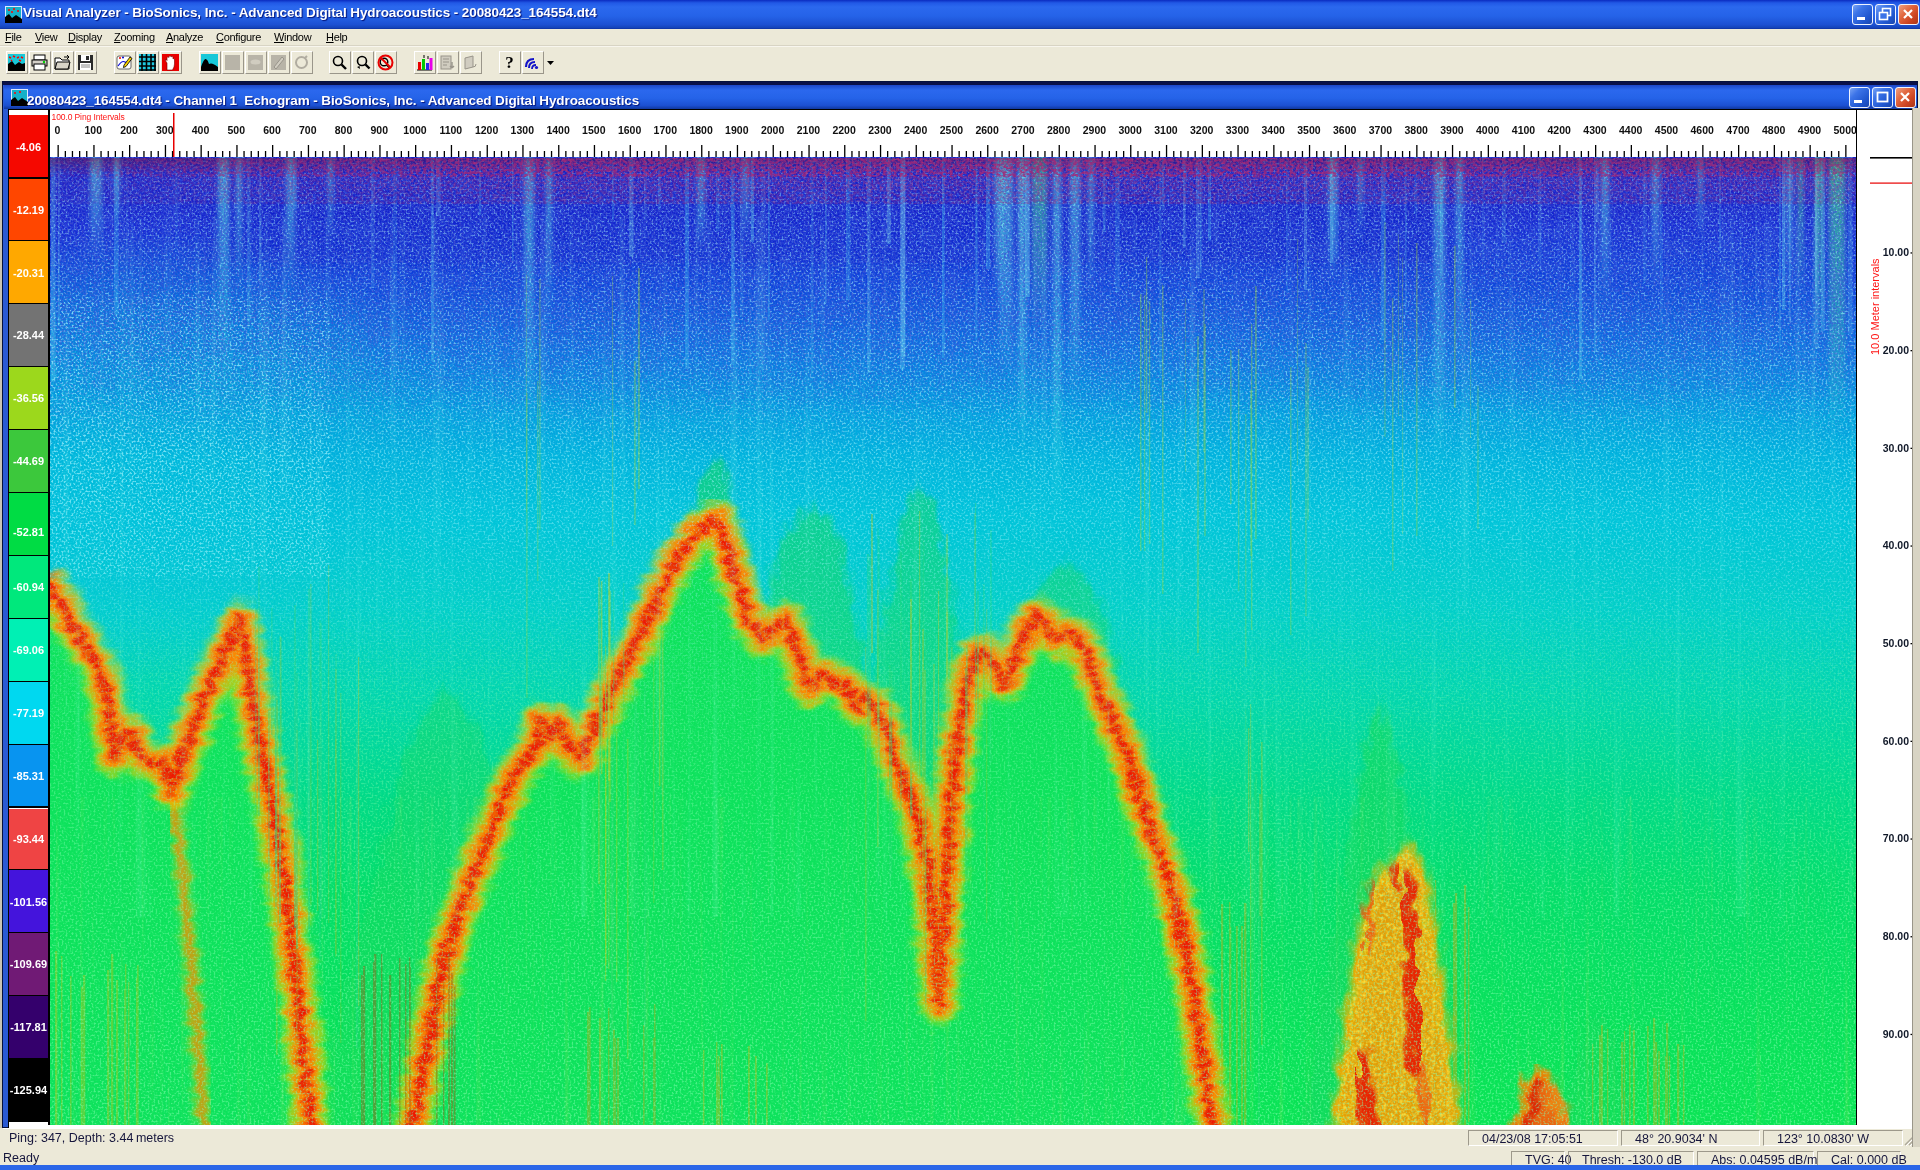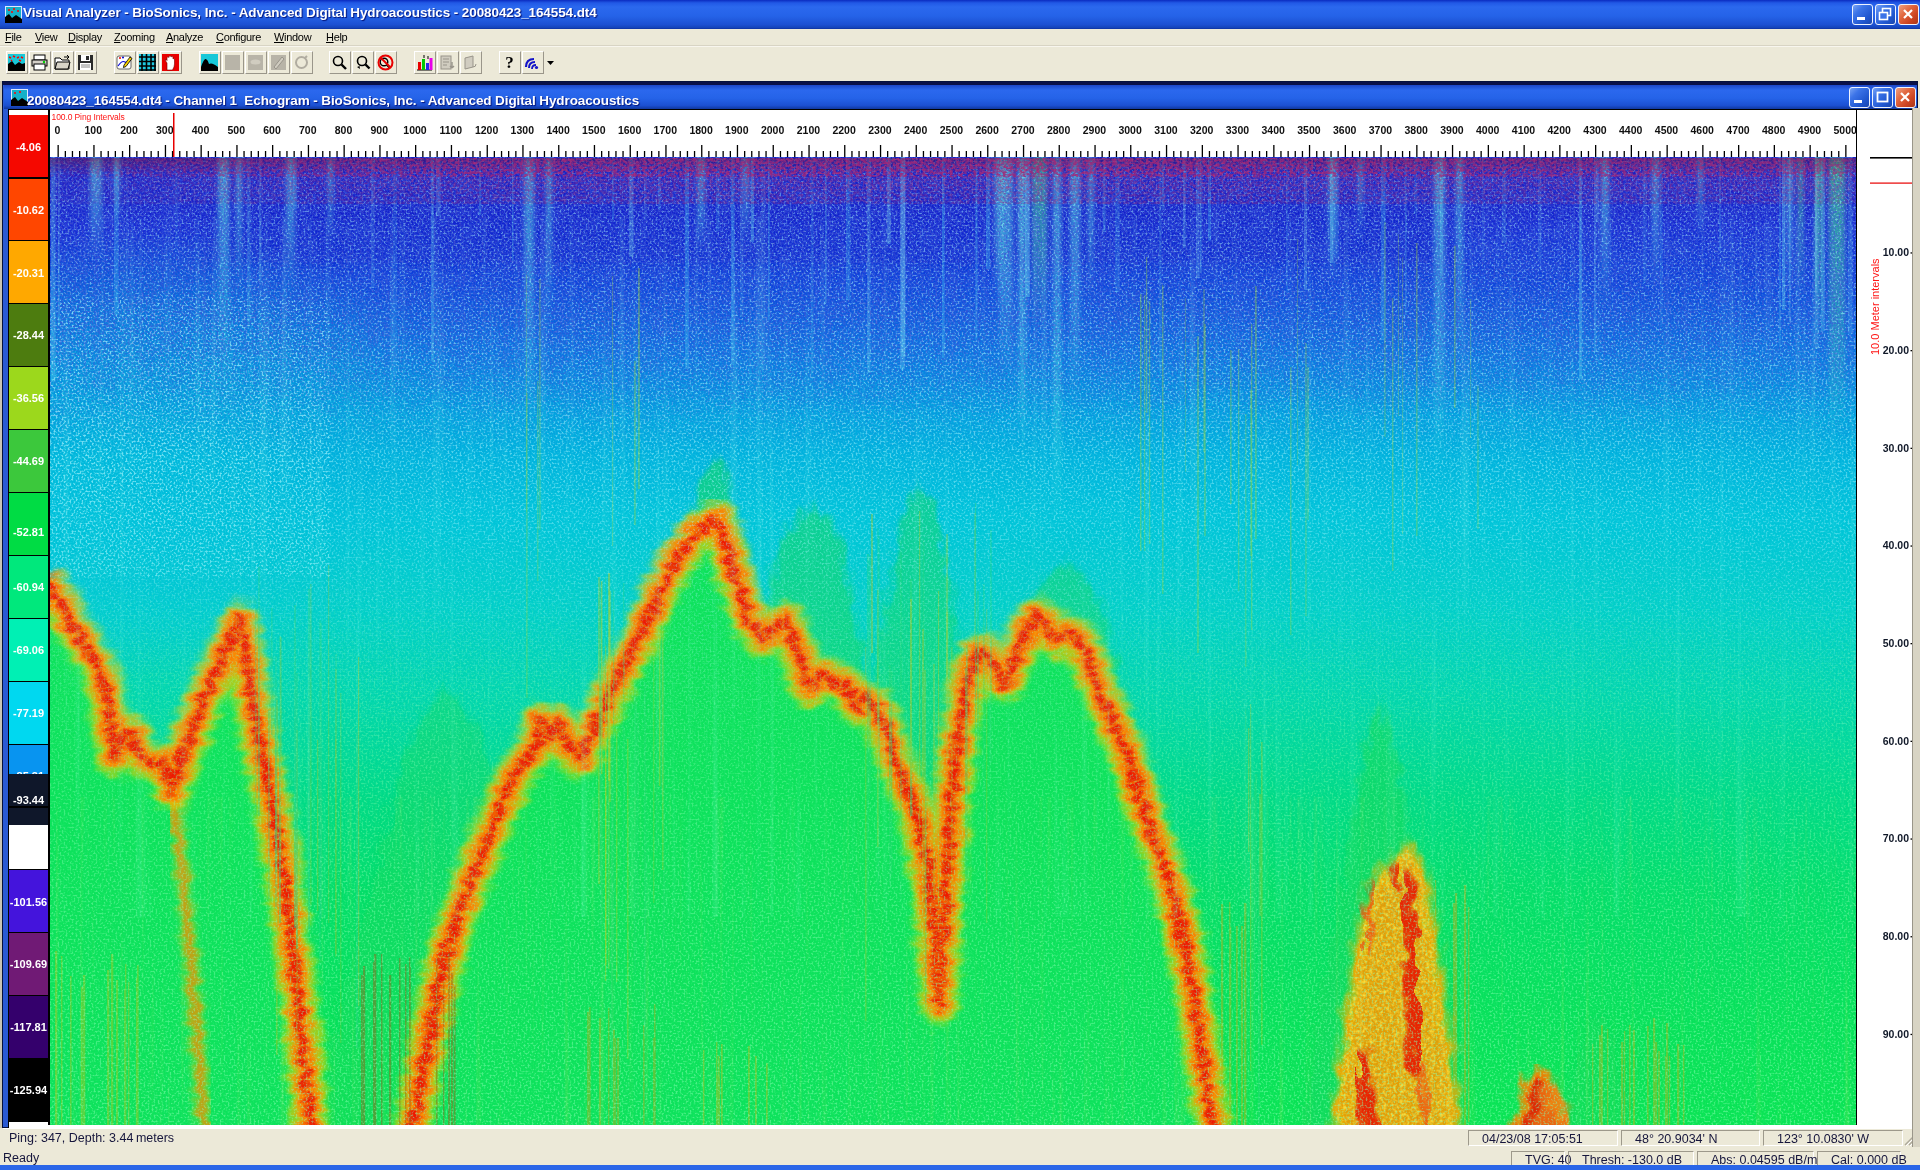--- a/index.html
+++ b/index.html
@@ -251,26 +251,26 @@
     <div class="capbtn close" style="left:1891px;top:2px"><svg width="19" height="19">
           <path d="M5,5 L13,13 M13,5 L5,13" stroke="#fff" stroke-width="2.2"></path>
         </svg></div>
   </div>
   <div id="client">
     <div id="colorbar">
 <div class="cblk" style="top:5px;height:63.5px;background:#f50800">
           <span>-4.06</span>
         </div>
 <div class="cblk" style="top:67.9px;height:63.5px;background:#ff4600">
-          <span>-10.62</span>
+          <span>-12.19</span>
         </div>
 <div class="cblk" style="top:130.8px;height:63.5px;background:#ffa800">
           <span>-20.31</span>
         </div>
-<div class="cblk" style="top:193.7px;height:63.5px;background:#4d7c0f">
+<div class="cblk" style="top:193.7px;height:63.5px;background:#737373">
           <span>-28.44</span>
         </div>
 <div class="cblk" style="top:256.6px;height:63.5px;background:#9cd81c">
           <span>-36.56</span>
         </div>
 <div class="cblk" style="top:319.5px;height:63.5px;background:#3cc83c">
           <span>-44.69</span>
         </div>
 <div class="cblk" style="top:382.4px;height:80px;background:#00dc44">
           <span>-52.81</span>
@@ -280,21 +280,21 @@
         </div>
 <div class="cblk" style="top:508.2px;height:63.5px;background:#00f0b4">
           <span>-69.06</span>
         </div>
 <div class="cblk" style="top:571.1px;height:63.5px;background:#00d8f0">
           <span>-77.19</span>
         </div>
 <div class="cblk" style="top:634px;height:63.5px;background:#0894f0">
           <span>-85.31</span>
         </div>
-<div class="cblk" style="top:664px;height:51px;background:#0f172a">
+<div class="cblk" style="top:699px;height:60px;background:#ef4444">
           <span>-93.44</span>
         </div>
 <div class="cblk" style="top:759.8px;height:63.5px;background:#4414dc">
           <span>-101.56</span>
         </div>
 <div class="cblk" style="top:822.7px;height:63.5px;background:#701a75">
           <span>-109.69</span>
         </div>
 <div class="cblk" style="top:885.6px;height:63.5px;background:#34006c">
           <span>-117.81</span>

